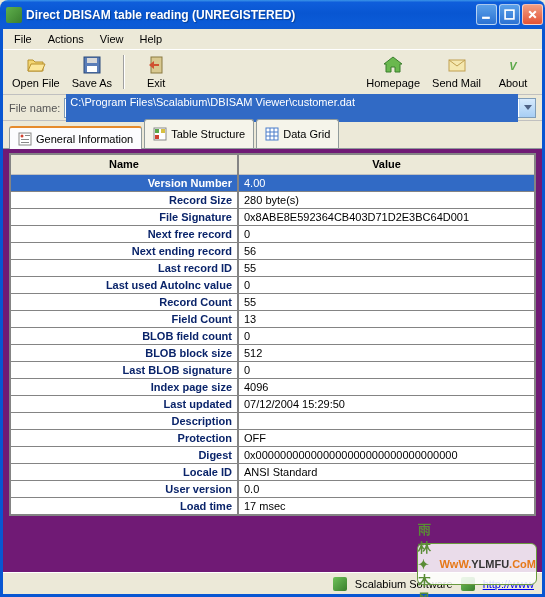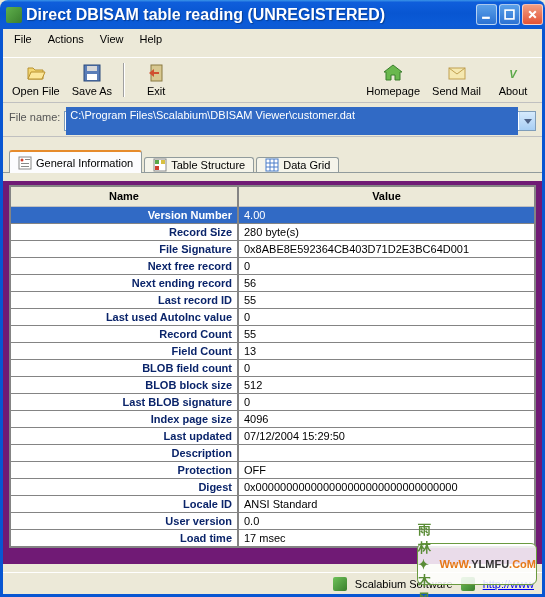--- a/index.html
+++ b/index.html
@@ -1,45 +1,45 @@
 <!DOCTYPE html>
 <html><head>
 <meta charset="utf-8">
 <style>
 * { box-sizing: border-box; margin: 0; padding: 0; font-family: Tahoma, sans-serif; font-size: 11px; }
 body { width: 545px; height: 597px; overflow: hidden; background: #ece9d8; }
 
 .titlebar { height: 29px; background: linear-gradient(to bottom, #3b95e8 0%, #0f5edb 8%, #0856d2 45%, #0b5bd8 85%, #0e59d0 100%); display: flex; align-items: center; padding: 0 2px 0 6px; border-radius: 8px 8px 0 0; }
 .titlebar-icon { width: 16px; height: 16px; margin-right: 4px; background: linear-gradient(135deg,#5fb04c,#3a7e2d); border-radius: 2px; }
-.titlebar-text { color: #fff; font-weight: bold; font-size: 16px; flex: 1; text-shadow: 1px 1px 1px rgba(0,0,0,.3); }
+.titlebar-text { color: #fff; font-weight: bold; font-size: 12px; flex: 1; text-shadow: 1px 1px 1px rgba(0,0,0,.3); }
 .winbtns { display: flex; gap: 2px; }
 .winbtn { width: 21px; height: 21px; border-radius: 3px; border: 1px solid rgba(255,255,255,.6); display: flex; align-items: center; justify-content: center; color: #fff; font-weight: bold; cursor: pointer; }
 .winbtn.min, .winbtn.max { background: linear-gradient(to bottom,#5ba0e8,#2b72d3); }
 .winbtn.close { background: linear-gradient(to bottom,#f09e83,#e45335); }
 .winbtn svg { width: 11px; height: 11px; }
 
-.inner { border: 3px solid #0856d2; border-top: none; height: 568px; background: #ece9d8; display: flex; flex-direction: column; gap: 8px; }
+.inner { border: 3px solid #0856d2; border-top: none; height: 568px; background: #ece9d8; display: flex; flex-direction: column; }
 
 .menubar { height: 20px; display: flex; align-items: center; padding: 0 4px; gap: 2px; }
 .menuitem { padding: 2px 7px; cursor: pointer; }
 
 .toolbar { height: 46px; border-top: 1px solid #fff; border-bottom: 1px solid #c0c0c0; display: flex; align-items: center; padding: 2px 6px; gap: 6px; }
 .tbtn { display: flex; flex-direction: column; align-items: center; justify-content: center; min-width: 46px; height: 40px; cursor: pointer; padding: 0 3px; }
 .tbtn-icon { width: 20px; height: 20px; margin-bottom: 2px; display: flex; align-items: center; justify-content: center; }
 .tbtn-label { font-size: 11px; }
 .tsep { width: 2px; height: 34px; border-left: 1px solid #a0a0a0; border-right: 1px solid #fff; margin: 0 2px; }
 
-.filebar { height: 26px; border-bottom: 1px solid #c0c0c0; display: flex; align-items: flex-start; padding: 0 6px; gap: 4px; }
+.filebar { height: 26px; border-bottom: 1px solid #c0c0c0; display: flex; align-items: center; padding: 0 6px; gap: 4px; }
 .filelabel { color: #555; }
 .fileinput { flex: 1; height: 20px; border: 1px solid #7f9db9; display: flex; align-items: center; background: #fff; }
 .fileinput-text { flex: 1; padding: 0 4px; background: #316ac5; color: #fff; height: 28px; line-height: 16px; margin: 1px; }
 .dropdown-arrow { width: 16px; height: 18px; background: linear-gradient(to bottom,#d6eafd,#a7cef4); border-left: 1px solid #b8d6f5; display: flex; align-items: center; justify-content: center; cursor: pointer; }
 
 .tabstrip { height: 28px; padding: 5px 6px 0 6px; display: flex; gap: 2px; border-bottom: 1px solid #919b9c; align-items: flex-end; }
-.tab { height: 15px; padding: 0 8px; display: flex; align-items: center; gap: 4px; border: 1px solid #919b9c; border-bottom: none; border-radius: 3px 3px 0 0; background: #f5f4ea; cursor: pointer; }
+.tab { height: 29px; padding: 0 8px; display: flex; align-items: center; gap: 4px; border: 1px solid #919b9c; border-bottom: none; border-radius: 3px 3px 0 0; background: #f5f4ea; cursor: pointer; }
 .tab.active { background: #fcfcfe; height: 23px; margin-bottom: -1px; border-top: 2px solid #e68b2c; position: relative; z-index: 1; justify-content: center; }
 .tab-icon { width: 14px; height: 14px; }
 
 .content { flex: 1; background: #701a75; padding: 4px 6px; overflow: auto; }
 .datatable { width: 100%; border-collapse: collapse; border: 2px solid #848484; }
 .datatable th { background: #ece9d8; border: 1px solid #c0c0c0; border-right: 2px solid #848484; padding: 3px 6px; height: 20px; font-weight: bold; text-align: center; }
 .datatable th:last-child { border-right: 1px solid #c0c0c0; }
 .datatable td { border: 1px solid #848484; padding: 2px 5px; height: 16px; background: #fff; }
 .datatable td.name { text-align: right; font-weight: bold; color: #0a246a; border-right: 2px solid #848484; width: 228px; }
 .datatable tr.sel td { background: #316ac5; color: #fff; }

